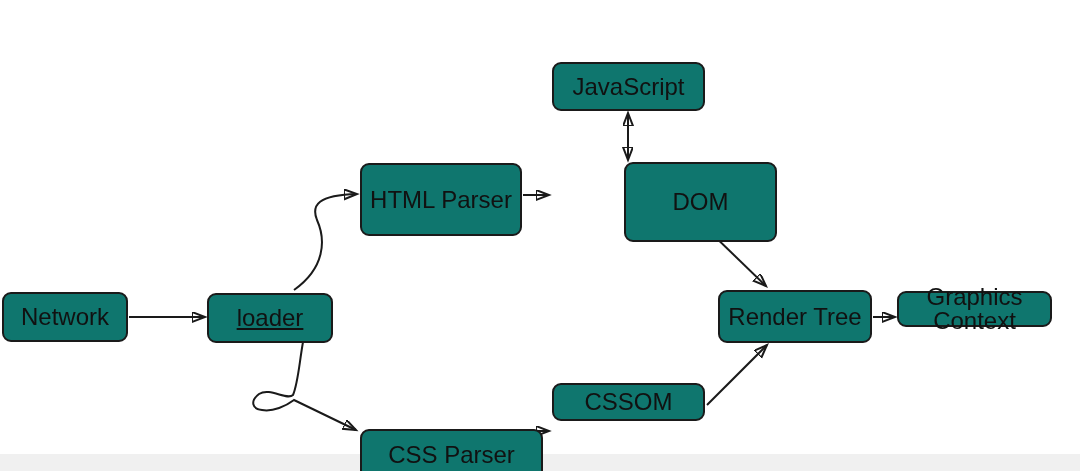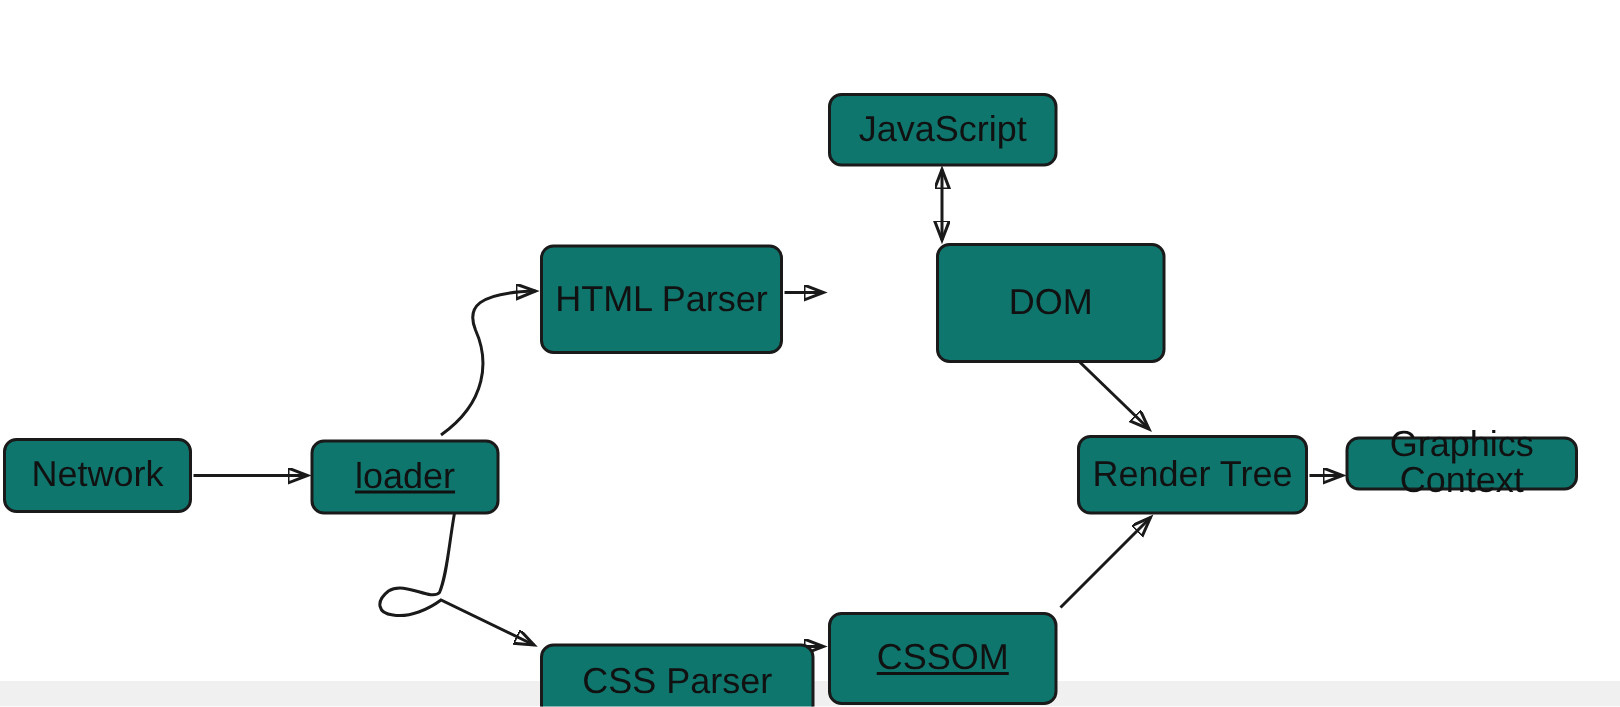--- a/index.html
+++ b/index.html
@@ -112,21 +112,21 @@
   </div>
 
   <div class="node" style="left:580px; top:162px; width:153px; height:80px;margin-left:44px;">
     <span class="node-label">DOM</span>
   </div>
 
   <div class="node" style="left:360px; top:429px; width:183px; height:51px;">
     <span class="node-label">CSS Parser</span>
   </div>
 
-  <div class="node" style="left:552px; top:408px; width:153px; height:62px;text-decoration:underline;">
+  <div class="node" style="left:552px; top:383px; width:153px; height:38px;">
     <span class="node-label">CSSOM</span>
   </div>
 
   <div class="node" style="left:718px; top:290px; width:154px; height:53px;">
     <span class="node-label">Render Tree</span>
   </div>
 
   <div class="node" style="left:897px; top:291px; width:155px; height:36px;">
     <span class="node-label two-line">Graphics Context</span>
   </div>

